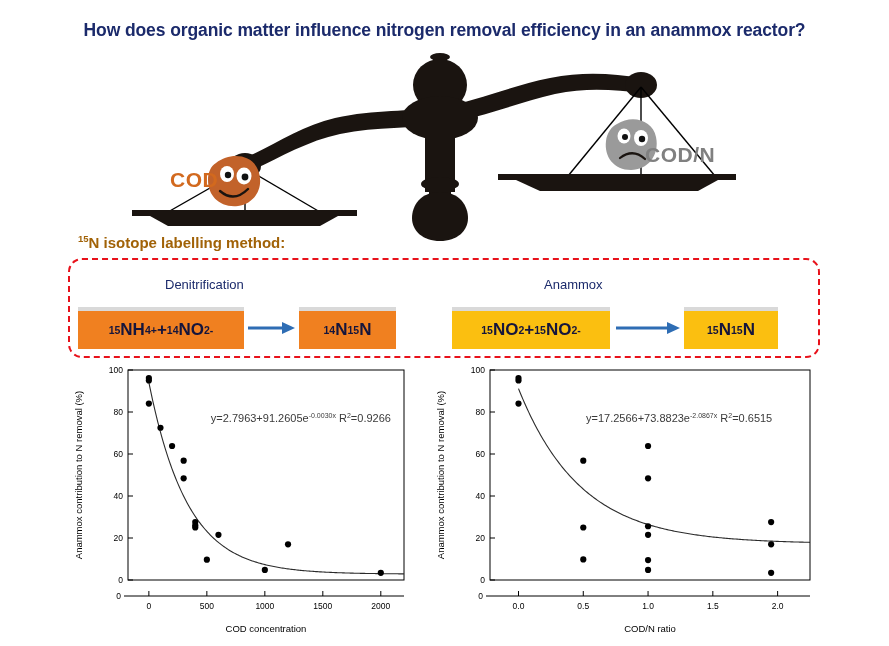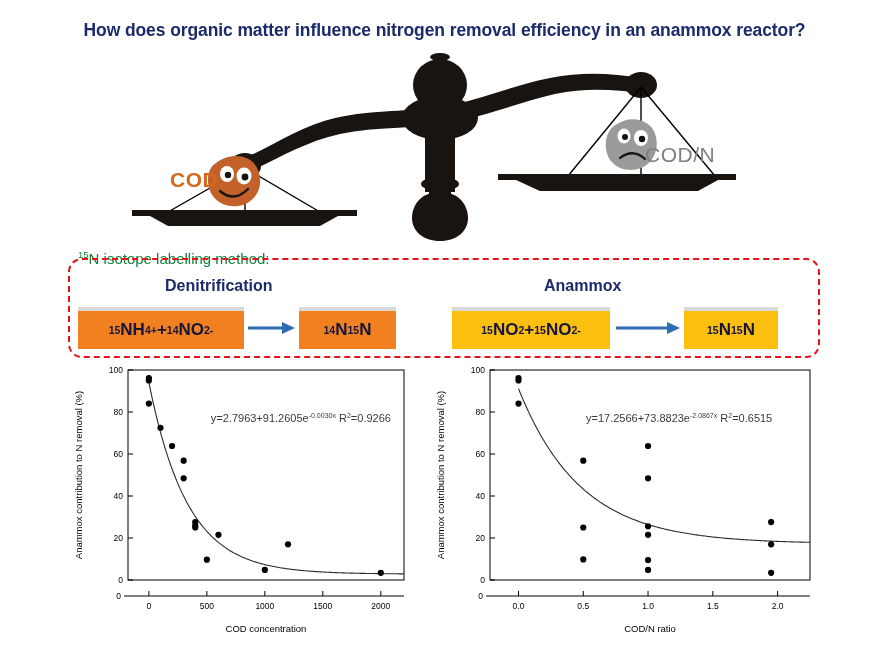--- a/index.html
+++ b/index.html
@@ -24,38 +24,38 @@
   .balance{position:absolute;left:120px;top:52px;width:660px;height:190px;}
   .balance svg{display:block;}
   .cod-label{
     position:absolute;left:162px;top:168px;
     font-size:21px;font-weight:bold;color:#d2691e;
     letter-spacing:0.5px;
     margin-left:8px;
   }
   .codn-label{
     position:absolute;left:645px;top:143px;
-    font-size:21px;font-weight:normal;color:#808080;
+    font-size:21px;font-weight:bold;color:#808080;
     letter-spacing:0.5px;
   }
 
   
   .isotope-heading{
     position:absolute;left:78px;top:233px;
-    font-size:15px;font-weight:normal;color:#15803d;margin-top:16px;
+    font-size:15px;font-weight:bold;color:#a16207;
   }
   .isotope-heading sup{font-size:9.5px;vertical-align:super;}
 
   .isotope-box{
     position:absolute;left:68px;top:258px;width:752px;height:100px;
     border:2px dashed #e8111a;border-radius:14px;
     box-sizing:border-box;
   }
   .path-title{
-    position:absolute;font-size:16px;font-weight:bold;color:#1b2a6b;
+    position:absolute;font-size:13px;font-weight:normal;color:#1b2a6b;
   }
   .pt-denit{left:165px;top:277px;}
   .pt-anam{left:544px;top:277px;}
 
   .chem{
     position:absolute;height:42px;
     display:flex;align-items:center;justify-content:center;
     color:#15153c;font-weight:bold;font-size:17px;
     border-top:4px solid #d9d9d9;
     box-sizing:border-box;

